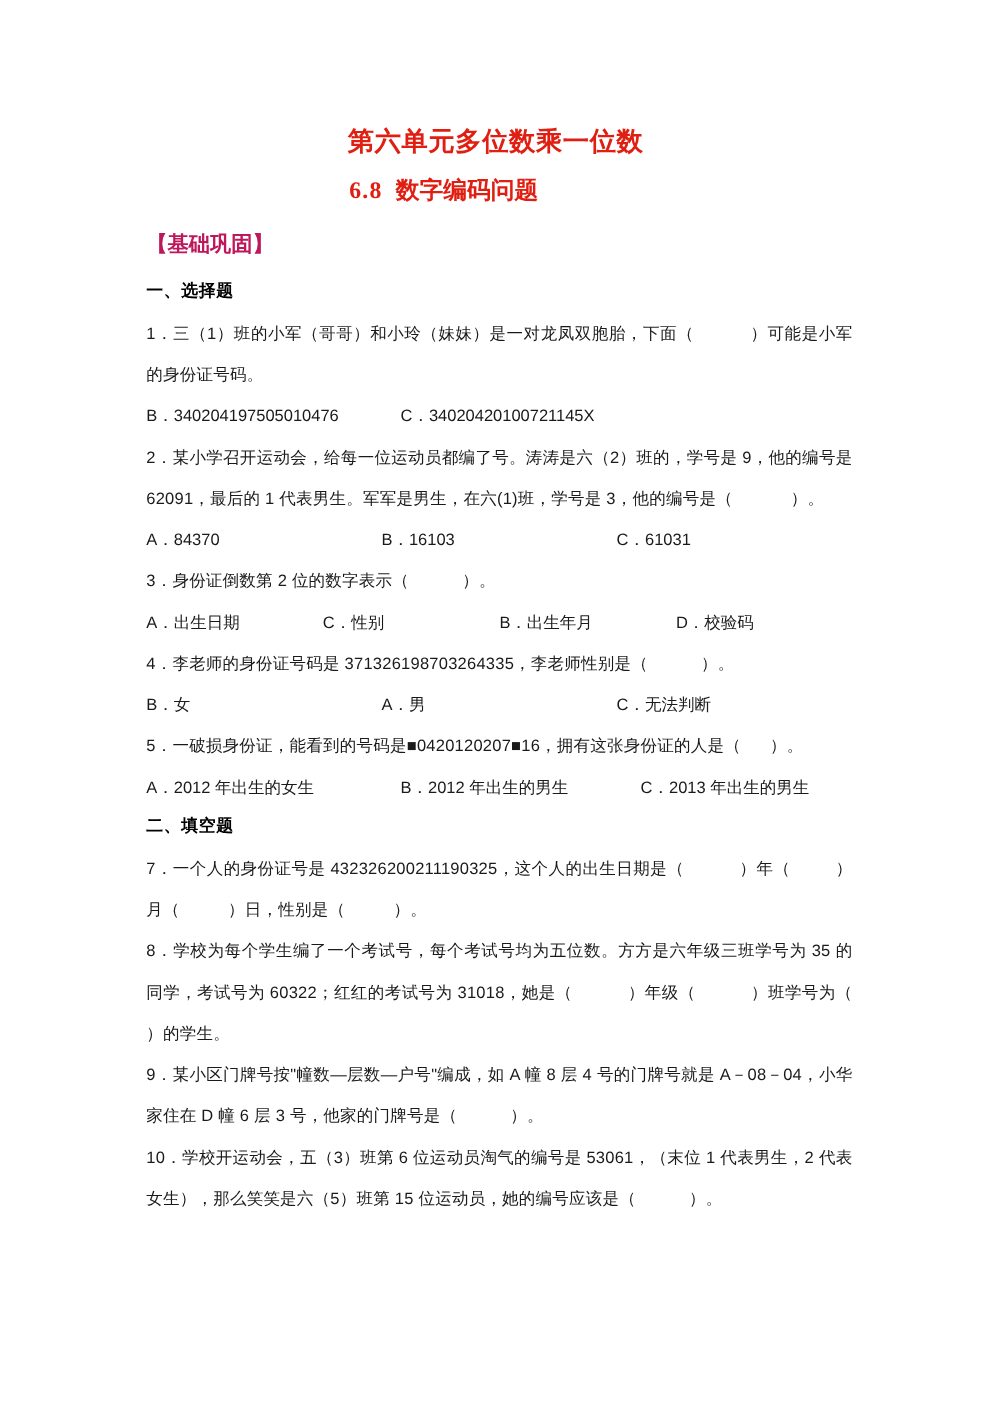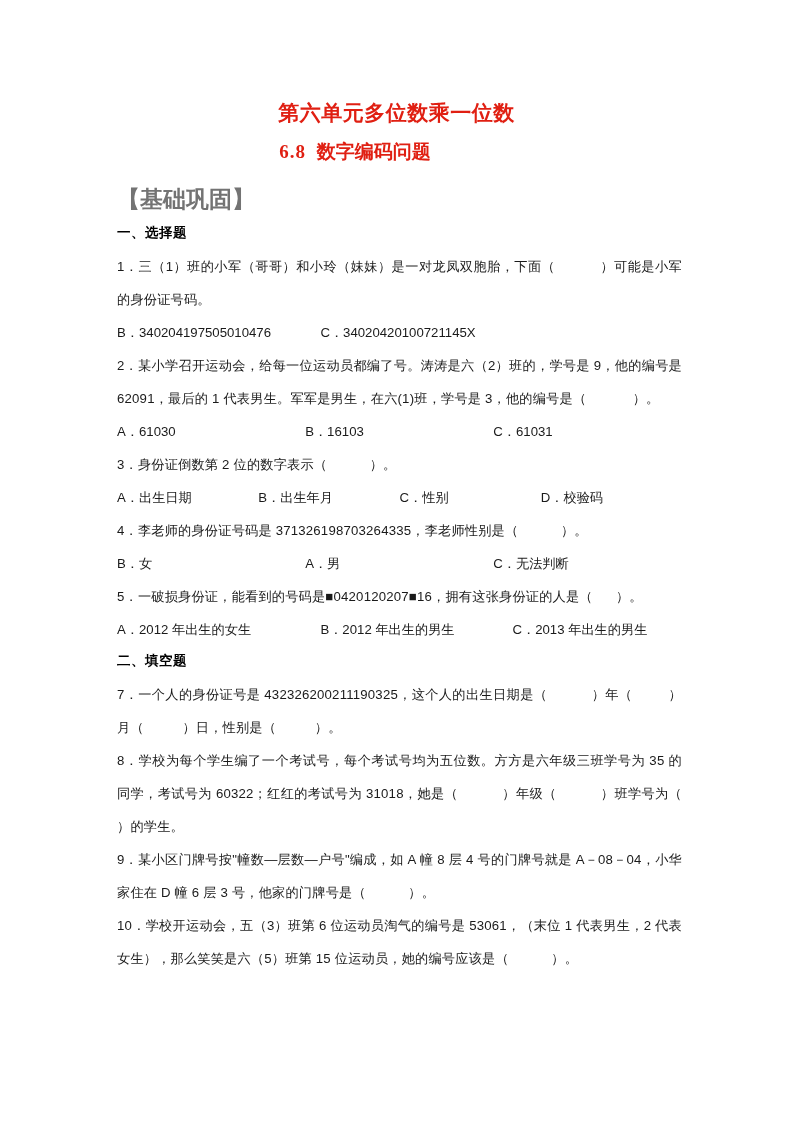--- a/index.html
+++ b/index.html
@@ -44,23 +44,23 @@
     font-family: "Liberation Sans", "DejaVu Sans", sans-serif;
   }
   .title-sub .numpart {
     font-family: "Liberation Serif", "DejaVu Serif", serif;
     letter-spacing: 1px;
   }
   .section-banner {
     position: absolute;
     left: 117px;
     top: 184px;
-    color: #737373;
+    color: #be185d;
     font-weight: bold;
-    font-size: 23px;
+    font-size: 17px;
     font-family: "Liberation Sans", "DejaVu Sans", sans-serif;
   }
   .content {
     position: absolute;
     left: 117px;
     top: 222px;
     width: 565px;
   }
   .sec-head {
     font-weight: bold;
@@ -115,30 +115,30 @@
     <div class="sec-head">一、选择题</div>
 
     <p class="q">1．三（1）班的小军（哥哥）和小玲（妹妹）是一对龙凤双胞胎，下面（           ）可能是小军的身份证号码。</p>
     <div class="opts wide3">
       <span>B．340204197505010476</span>
       <span>C．34020420100721145X</span>
     </div>
 
     <p class="q">2．某小学召开运动会，给每一位运动员都编了号。涛涛是六（2）班的，学号是 9，他的编号是 62091，最后的 1 代表男生。军军是男生，在六(1)班，学号是 3，他的编号是（            ）。</p>
     <div class="opts three">
-      <span>A．61030</span>
+      <span>A．84370</span>
       <span>B．16103</span>
       <span>C．61031</span>
     </div>
 
     <p class="q">3．身份证倒数第 2 位的数字表示（           ）。</p>
     <div class="opts four">
       <span>A．出生日期</span>
+      <span>C．性别</span>
       <span>B．出生年月</span>
-      <span>C．性别</span>
       <span>D．校验码</span>
     </div>
 
     <p class="q">4．李老师的身份证号码是 371326198703264335，李老师性别是（           ）。</p>
     <div class="opts three">
       <span>B．女</span>
       <span>A．男</span>
       <span>C．无法判断</span>
     </div>
 

